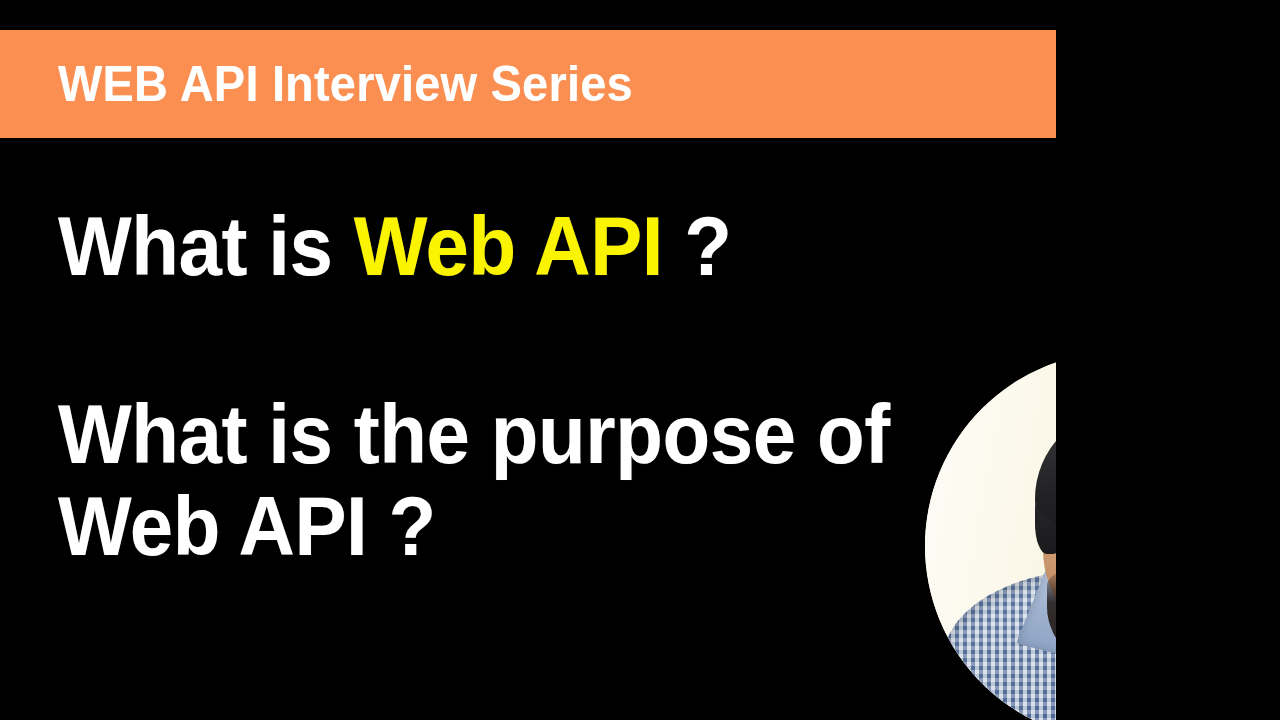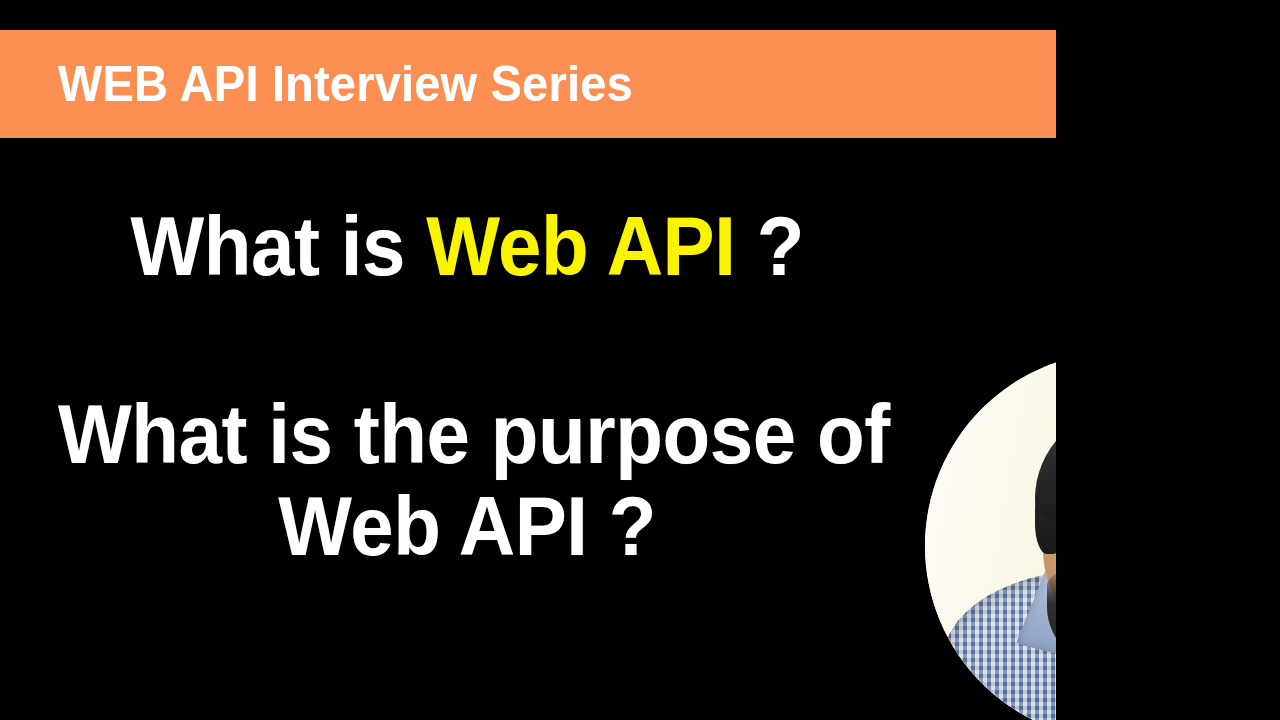--- a/index.html
+++ b/index.html
@@ -46,21 +46,20 @@
     text-shadow: 0 0 1px rgba(255,255,255,0.35);
   }
 
   
   .question-block {
     position: absolute;
     left: 58px;
     top: 200px;
     width: 880px;
     z-index: 4;
-    text-align: center;
   }
   .q-line {
     color: #ffffff;
     font-family: "Liberation Sans Narrow", "Liberation Sans", sans-serif;
     font-size: 84px;
     font-weight: bold;
     line-height: 92px;
     white-space: nowrap;
     letter-spacing: -0.5px;
     transform: scaleX(0.93);

